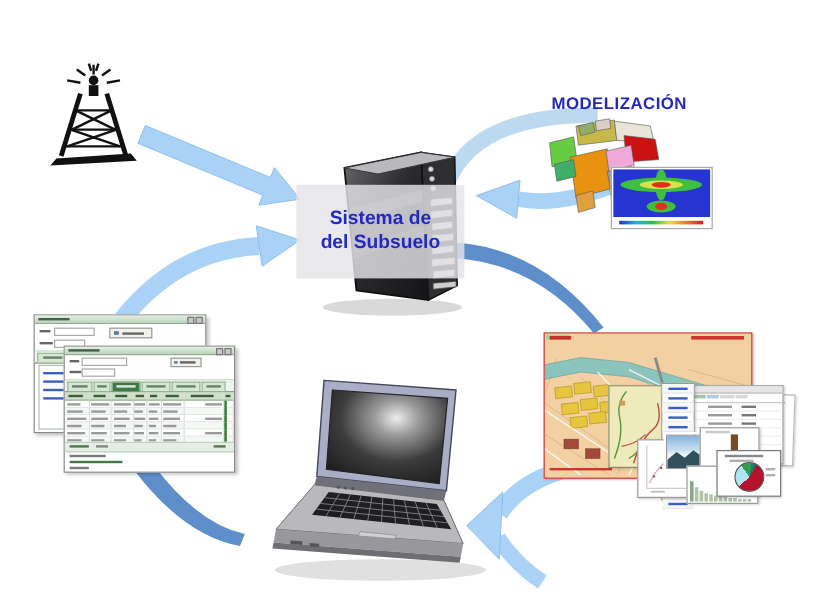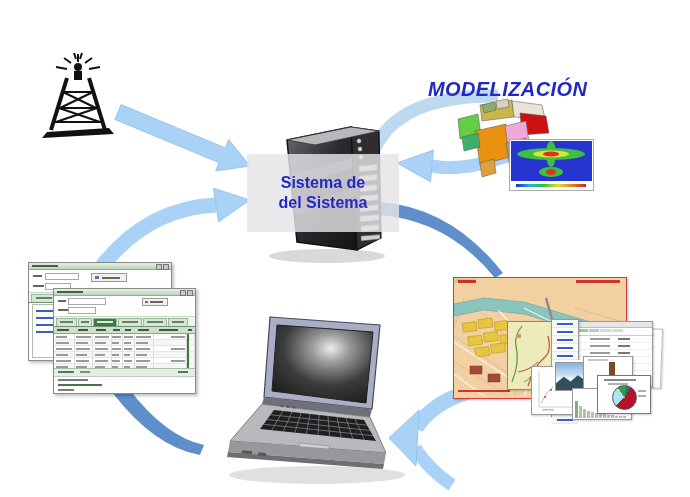--- a/index.html
+++ b/index.html
@@ -9,23 +9,23 @@
   .al{fill:var(--arrow-light);stroke:#8cbde8;stroke-width:.8;}
   .als{fill:none;stroke:var(--arrow-light);}
   .aps{fill:none;stroke:var(--arrow-pale);}
   .ad{fill:var(--arrow-dark);}
 
   .abs{position:absolute;}
   .z2{z-index:2;} .z3{z-index:3;} .z4{z-index:4;} .z5{z-index:5;} .z6{z-index:6;} .z7{z-index:7;} .z8{z-index:8;}
 
   #sensor-label{left:30px;top:142px;width:96px;text-align:center;
     font-family:"Liberation Serif",serif;font-size:16px;color:#111;z-index:2;}
-  #modelizacion-label{left:428px;top:78px;width:176px;font-weight:800;
-    font-size:20px;letter-spacing:.4px;color:var(--label-blue);z-index:4;font-style:italic;}
-  #server-band{left:247px;top:154px;width:152px;height:78px;z-index:3;
+  #modelizacion-label{left:428px;top:78px;width:176px;text-align:center;font-weight:800;
+    font-size:14px;letter-spacing:.4px;color:var(--label-blue);z-index:4;}
+  #server-band{left:247px;top:154px;width:140px;height:78px;z-index:3;
     background:rgba(228,228,232,.82);display:flex;flex-direction:column;justify-content:center;}
   #server-band div{text-align:center;font-weight:800;font-size:16px;line-height:20px;color:#2328c0;}
 
   
   .win{position:absolute;background:#fff;border:1px solid #8a8a8a;box-shadow:2px 2px 3px rgba(0,0,0,.25);}
   .titlebar{height:6px;background:linear-gradient(#e4f0e2,#bcd4be);border-bottom:1px solid #93ad93;position:relative;}
   .titlebar .t{position:absolute;left:3px;top:2px;width:26px;height:2px;background:#44604a;}
   .titlebar .btns{position:absolute;right:2px;top:1px;display:flex;gap:1px;}
   .titlebar .btns i{display:block;width:4px;height:4px;background:#c8c8c8;border:1px solid #777;}
   .tabs{display:flex;align-items:flex-end;height:9px;padding-left:2px;background:#eef4ee;border-bottom:1px solid #6f8f6f;}
@@ -146,21 +146,21 @@
       <polygon points="107,76 124,74.5 124,80 107,82"></polygon>
         <polygon points="107,86 125,84.5 125,90 107,92"></polygon>
       <polygon points="107,96 125,94.5 125,100 107,102"></polygon>
         <polygon points="107,106 126,104.5 126,110 107,112"></polygon>
       <polygon points="108,116 126,114.5 126,120 108,122"></polygon>
         <polygon points="108,126 127,124.5 127,129 108,131"></polygon>
     </g>
   </svg>
   <div class="abs" id="server-band">
     <div>Sistema de</div>
-    <div>del Sistema</div>
+    <div>del Subsuelo</div>
   </div>
 
   <div class="abs" id="modelizacion-label">MODELIZACIÓN</div>
   <svg class="abs z2" style="left:450px;top:97px;" width="105" height="83" viewBox="0 0 105 83">
     <g stroke="#555" stroke-width=".5">
       <polygon points="30,8 62,3 64,20 32,24" fill="#c8b84a"></polygon>
       <polygon points="8,22 28,17 31,38 10,42" fill="#66cc44"></polygon>
       <polygon points="62,4 92,8 95,22 64,20" fill="#e8e4d8"></polygon>
       <polygon points="70,16 96,19 99,36 72,38" fill="#cc1111"></polygon>
       <polygon points="25,34 56,27 60,60 30,68" fill="#e8920f"></polygon>

